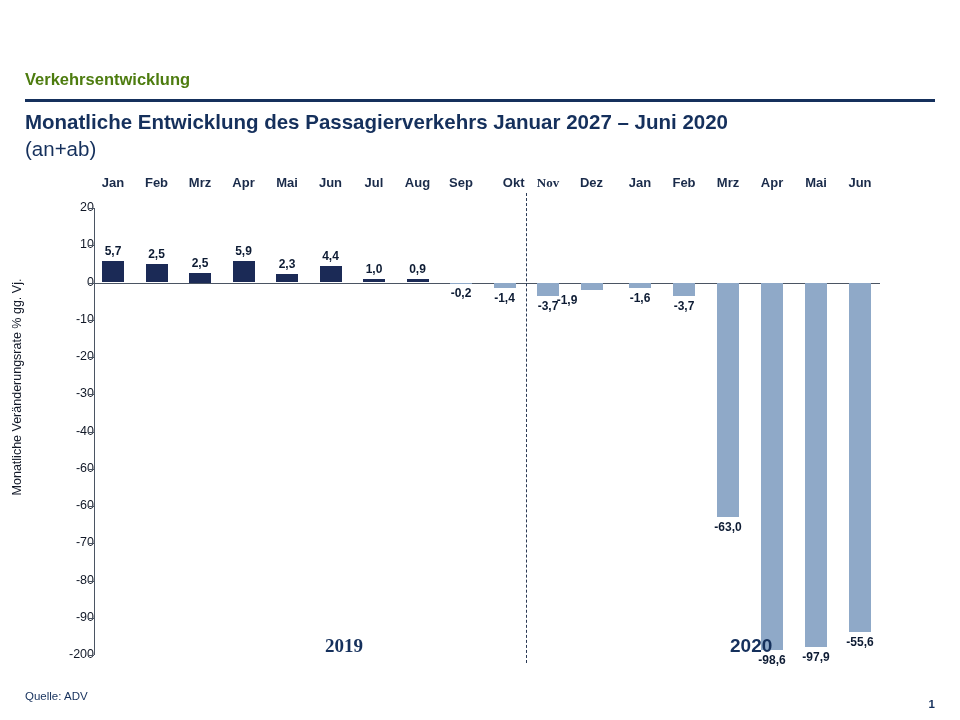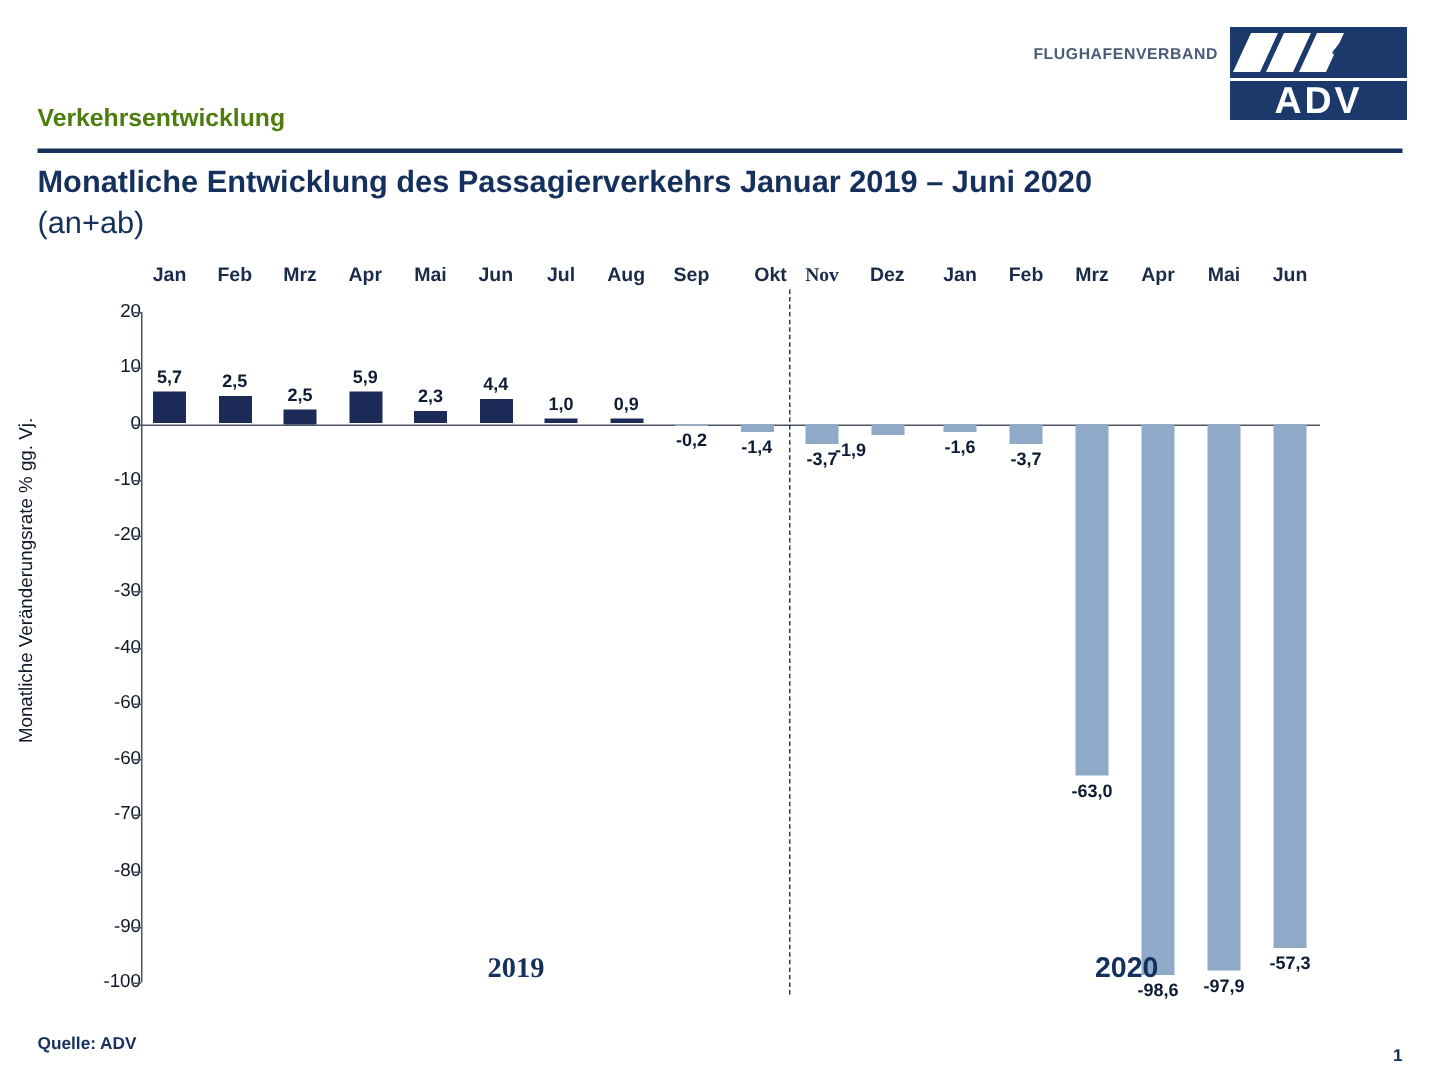--- a/index.html
+++ b/index.html
@@ -165,59 +165,42 @@
     font-weight: bold;
     color: #15305c;
   }
 
   
   .source {
     position: absolute;
     left: 25px;
     bottom: 18px;
     font-size: 11.5px;
-    font-weight: bold;
+    font-weight: normal;
     color: #15305c;
   }
   .pageno {
     position: absolute;
     right: 25px;
     bottom: 10px;
     font-size: 11.5px;
     font-weight: bold;
     color: #15305c;
   }
 </style>
 </head>
 <body>
 
 <div class="logo-wrap">
-  <div class="logo-text">FLUGHAFENVERBAND</div>
-  <div class="logo-mark">
-    <svg width="118" height="62" viewBox="0 0 118 62" xmlns="http://www.w3.org/2000/svg">
-      <rect x="0" y="0" width="118" height="34" fill="#1b3a6b"></rect>
-      <g fill="#ffffff">
-        <polygon points="14,4 32,4 20,30 2,30"></polygon>
-        <polygon points="36,4 54,4 42,30 24,30"></polygon>
-        <polygon points="58,4 76,4 64,30 46,30"></polygon>
-      </g>
-      <g fill="#1b3a6b">
-        <polygon points="80,2 104,2 92,17 68,17"></polygon>
-        <polygon points="80,32 104,32 92,17 68,17"></polygon>
-      </g>
-      <rect x="0" y="36" width="118" height="26" fill="#1b3a6b"></rect>
-      <text x="59" y="57" font-family="Liberation Sans, sans-serif" font-size="25" font-weight="bold" fill="#ffffff" text-anchor="middle" letter-spacing="2">ADV</text>
-    </svg>
-  </div>
 </div>
 
 <div class="kicker">Verkehrsentwicklung</div>
 <div class="rule"></div>
 <div class="title">
-  <span>Monatliche Entwicklung des Passagierverkehrs Januar 2019 – Juni 2020</span><br>
+  <span>Monatliche Entwicklung des Passagierverkehrs Januar 2027 – Juni 2020</span><br>
   <span class="sub">(an+ab)</span>
 </div>
 
 <div class="chart">
   <div class="y-axis axis-line"></div>
   <div class="zero-line axis-line"></div>
   <div class="divider"></div>
 
   <div class="axis-title">Monatliche Veränderungsrate % gg. Vj.</div>
 
@@ -264,21 +247,21 @@
       </div>
       <div class="ytick-row" style="top: 405.5px;">
         <div class="ylabel-txt">-80</div>
         <div class="tick" style="top: 0px;"></div>
       </div>
       <div class="ytick-row" style="top: 442.75px;">
         <div class="ylabel-txt">-90</div>
         <div class="tick" style="top: 0px;"></div>
       </div>
       <div class="ytick-row" style="top: 480px;">
-        <div class="ylabel-txt">-100</div>
+        <div class="ylabel-txt">-200</div>
         <div class="tick" style="top: 0px;"></div>
       </div>
     </div>
   <div id="xlabels">
       <div class="month-label" style="left: 113px;">Jan</div>
       <div class="month-label" style="left: 156.5px;">Feb</div>
       <div class="month-label" style="left: 200px;">Mrz</div>
       <div class="month-label" style="left: 243.5px;">Apr</div>
       <div class="month-label" style="left: 287px;">Mai</div>
       <div class="month-label" style="left: 330.5px;">Jun</div>
@@ -326,21 +309,21 @@
       <div class="bar-value" style="left: 417.5px; top: 87.1475px;">0,9</div>
       <div class="bar-value" style="left: 461px; top: 111.245px;">-0,2</div>
       <div class="bar-value" style="left: 504.5px; top: 115.715px;">-1,4</div>
       <div class="bar-value" style="left: 548px; top: 124.282px;">-3,7</div>
       <div class="bar-value" style="left: 567px; top: 117.578px; text-align: center;">-1,9</div>
       <div class="bar-value" style="left: 640px; top: 116.46px;">-1,6</div>
       <div class="bar-value" style="left: 684px; top: 124.282px;">-3,7</div>
       <div class="bar-value" style="left: 728px; top: 345.175px;">-63,0</div>
       <div class="bar-value" style="left: 772px; top: 477.785px;">-98,6</div>
       <div class="bar-value" style="left: 816px; top: 475.178px;">-97,9</div>
-      <div class="bar-value" style="left: 860px; top: 459.533px;">-57,3</div>
+      <div class="bar-value" style="left: 860px; top: 459.533px;">-55,6</div>
     </div>
 
   <div class="year-label" style="left:325px; top:460px;font-family:Liberation Serif, serif;">2019</div>
   <div class="year-label" style="left:730px; top:460px;">2020</div>
 </div>
 
 <div class="source">Quelle: ADV</div>
 <div class="pageno">1</div>
 
 </body></html>

